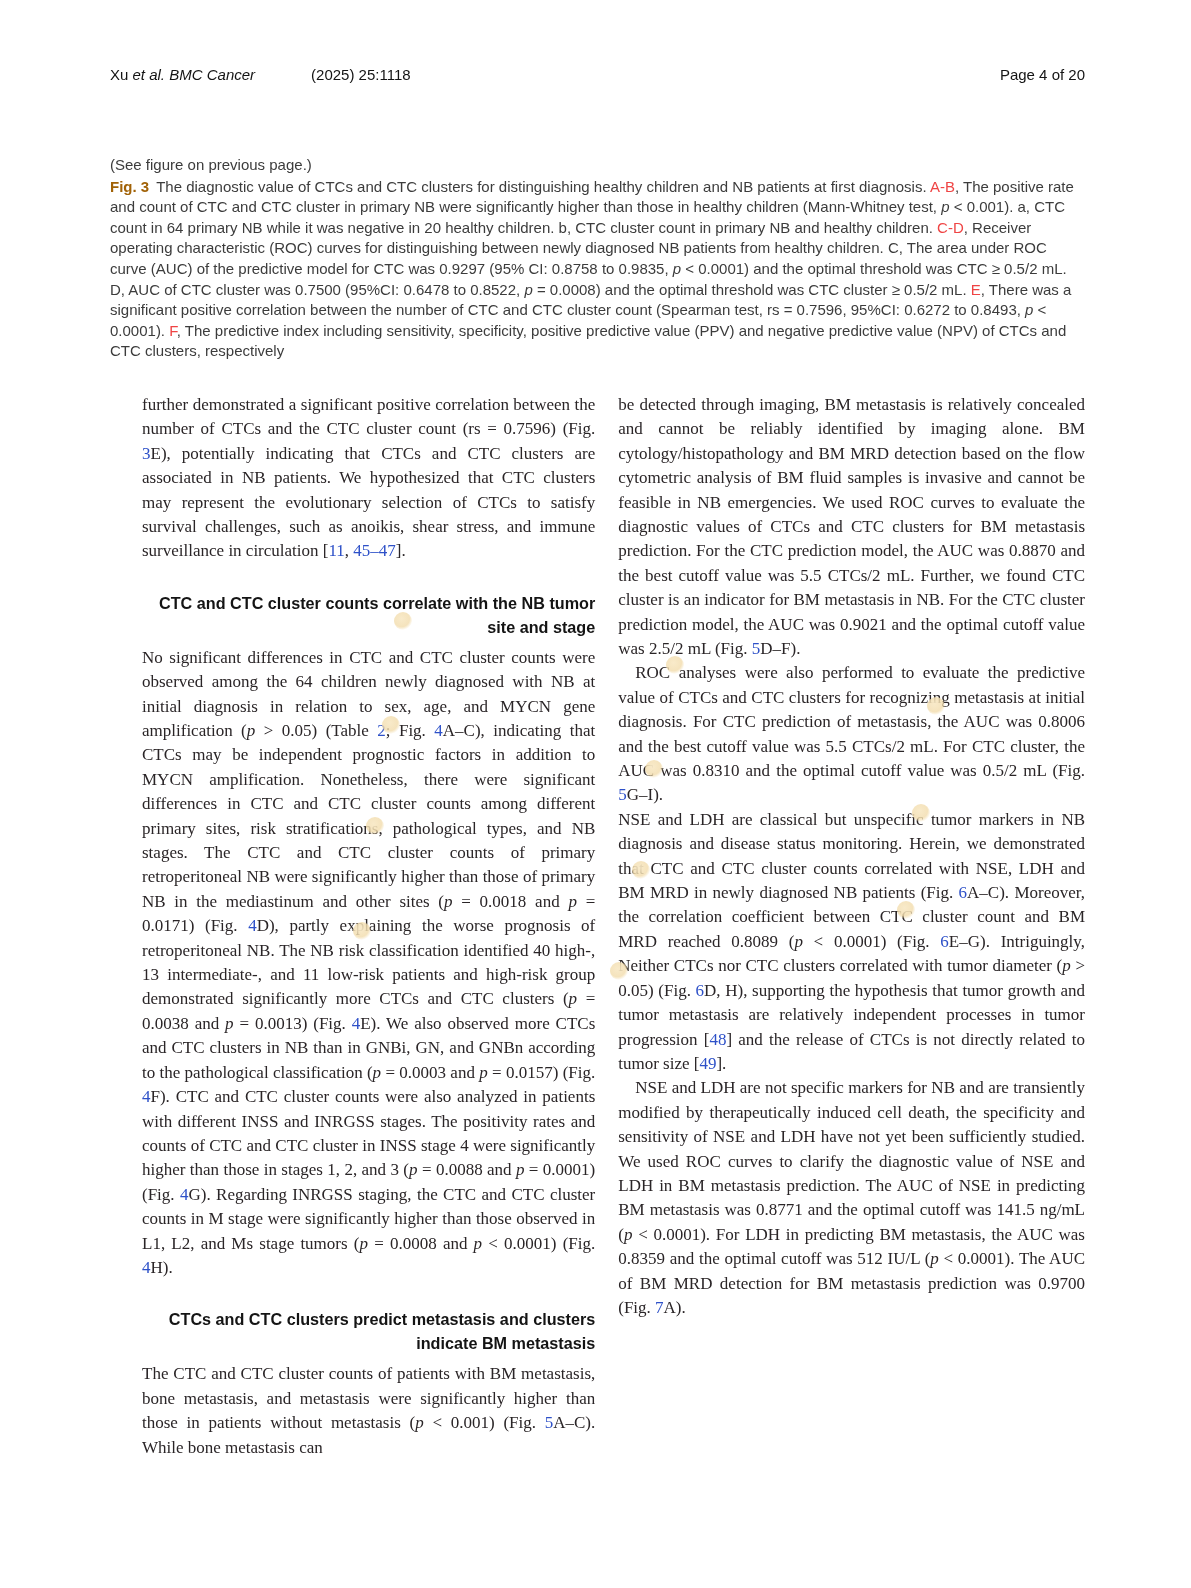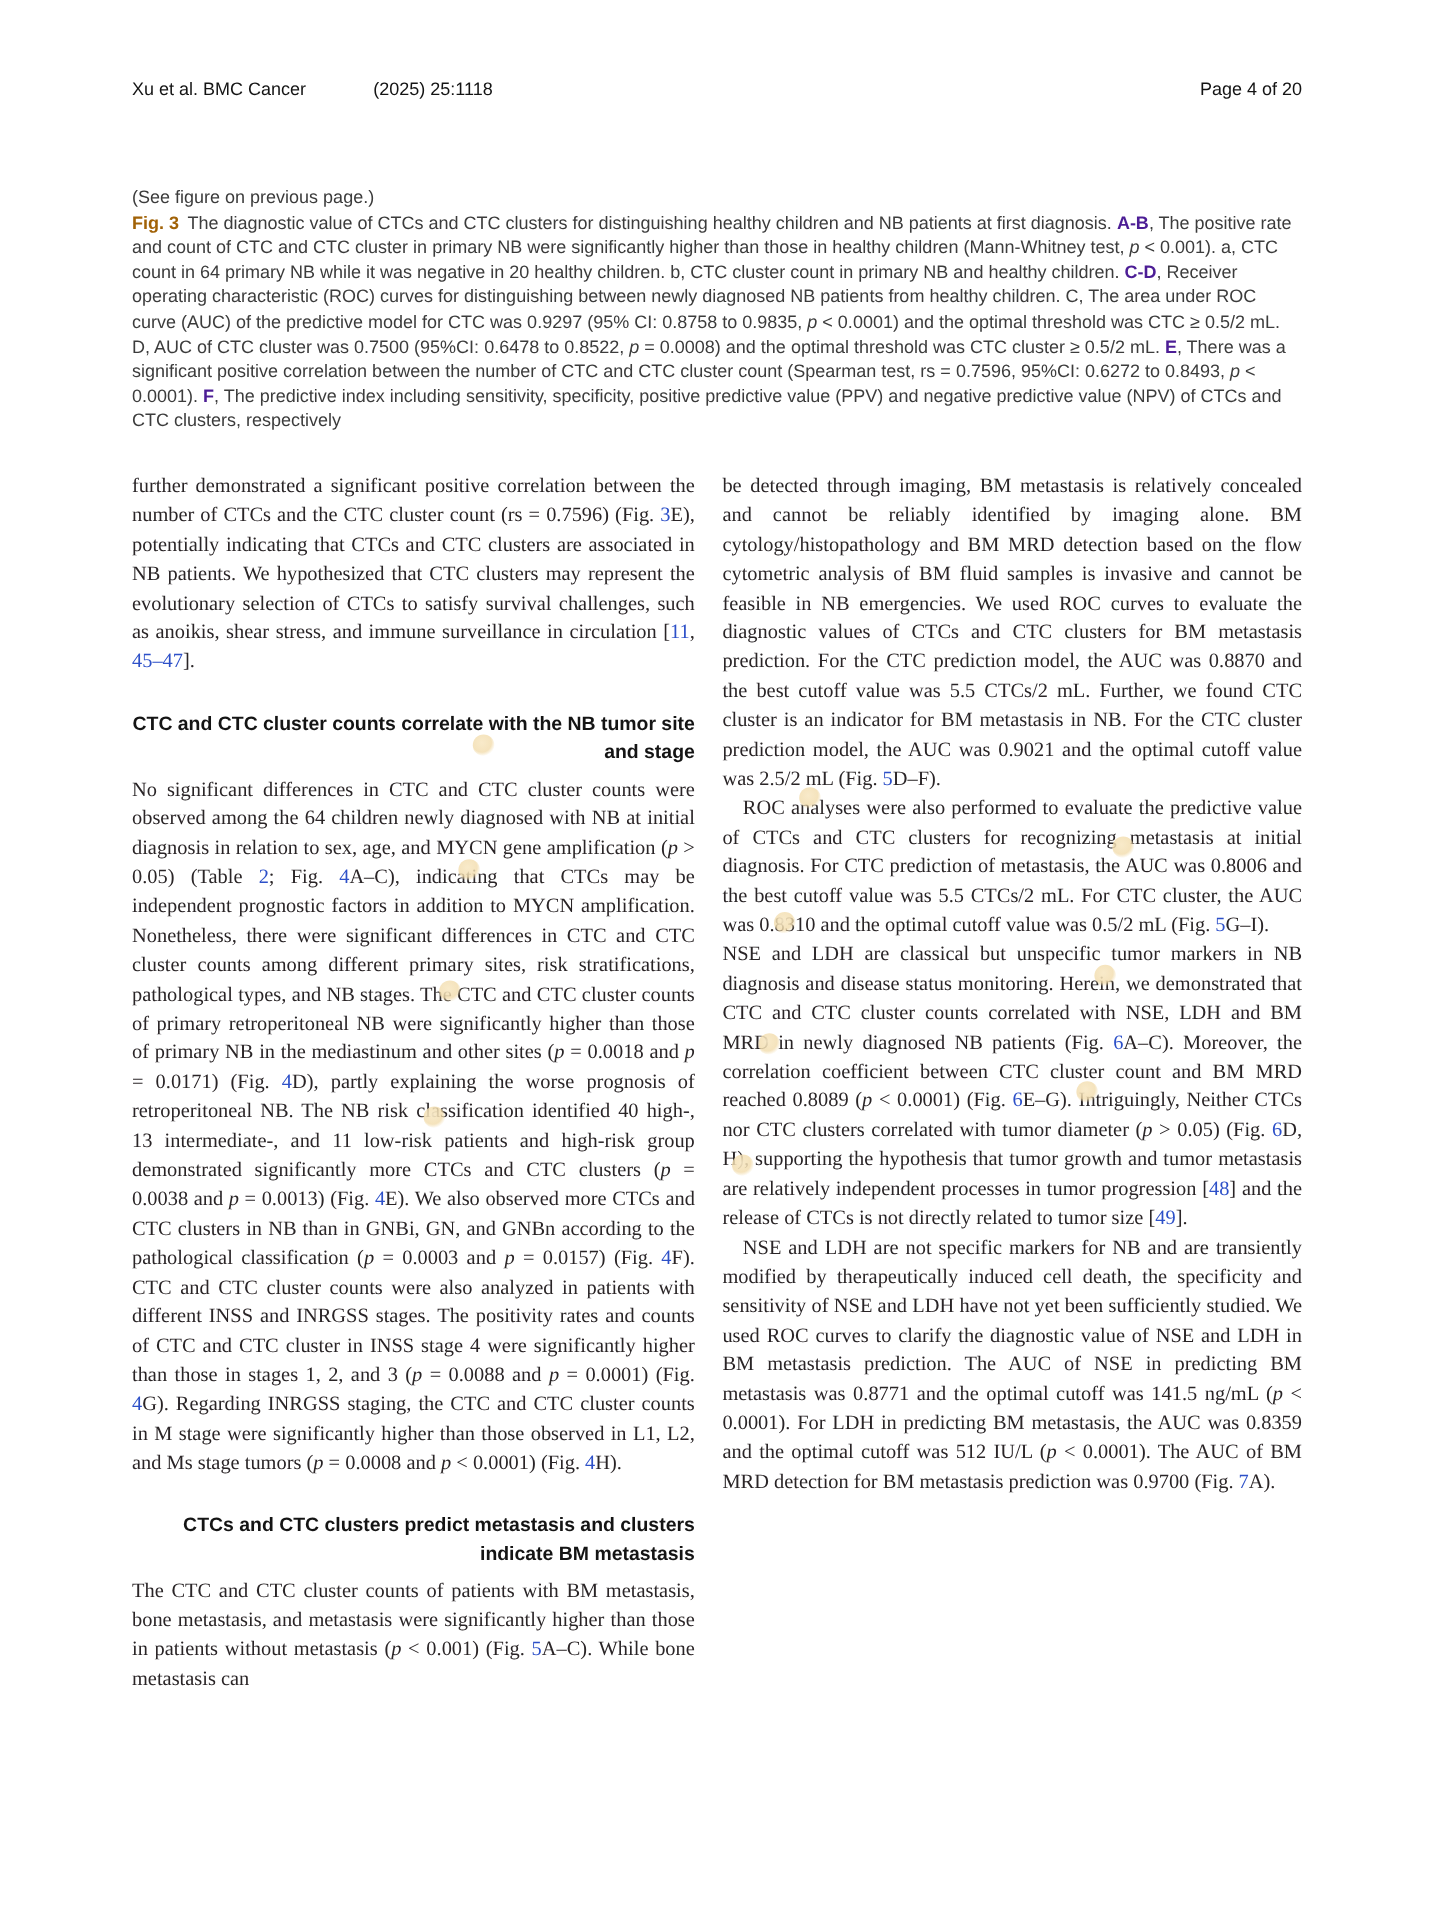--- a/index.html
+++ b/index.html
@@ -15,43 +15,43 @@
     position:absolute;inset:0;
     padding:66px 106px 0 110px;
     box-sizing:border-box;
   }
   
   .header{
     display:flex;justify-content:space-between;align-items:baseline;
     font-family:"Liberation Sans",sans-serif;
     font-size:15px;color:#141414;
   }
-  .header-left .journal{}
+  .header-left .journal{font-style:italic;}
   .header-citation{margin-left:56px;}
   
   .caption-block{
     margin-top:72px;
     font-family:"Liberation Sans",sans-serif;
     font-size:15px;line-height:20.6px;
     color:#3c3c3c;
   }
   .caption-note{margin:0;}
   .caption-text{margin:1px 0 0 0;text-align:left;}
   .cap-label{color:#a16207;margin-right:7px;font-weight:700;}
-  .seg-b{font-weight:700;color:#4c1d95;}
+  .seg-b{font-weight:400;color:#ef4444;}
   .seg-i{font-style:italic;}
   
   .columns{
     display:flex;gap:23px;
     margin-top:31px;
     font-size:17px;line-height:24.4px;
     text-align:justify;
   }
   .col{box-sizing:border-box;}
-  .col-left{width:470px;}
+  .col-left{width:470px;margin-left:32px;}
   .col-right{width:484px;}
   .body-para{margin:0;}
   .body-para.indent{text-indent:17px;}
   .section-heading{
     font-family:"Liberation Sans",sans-serif;
     font-size:16.2px;line-height:24px;font-weight:700;
     color:#141414;margin:27px 0 7px 0;text-align:right;
   }
   .link{color:var(--link-color,#2d50c8);text-decoration:none;cursor:pointer;}
   

